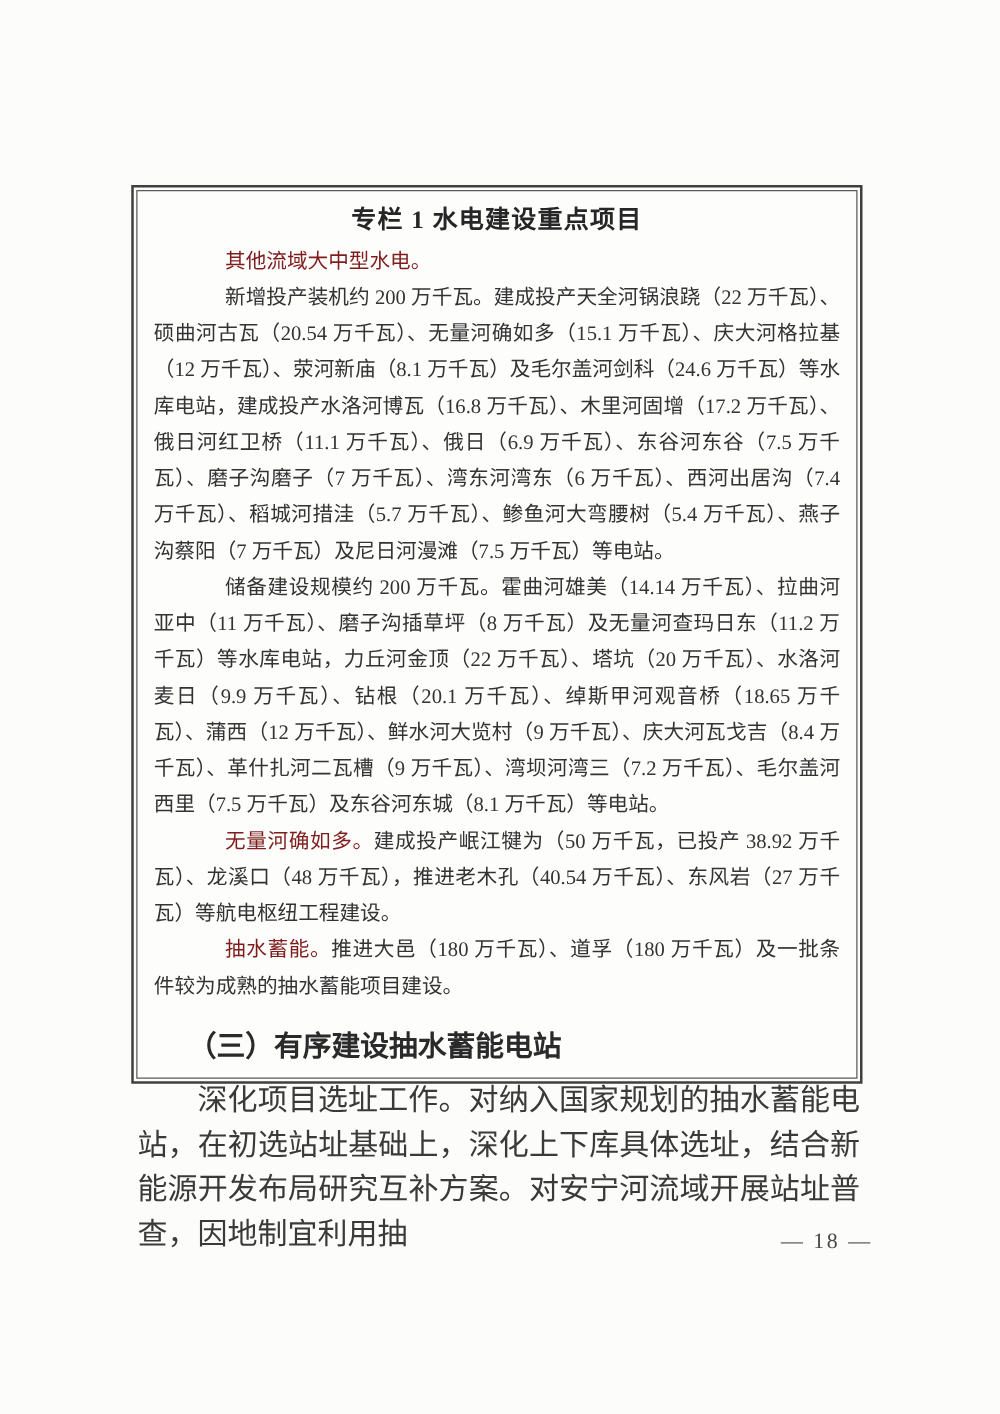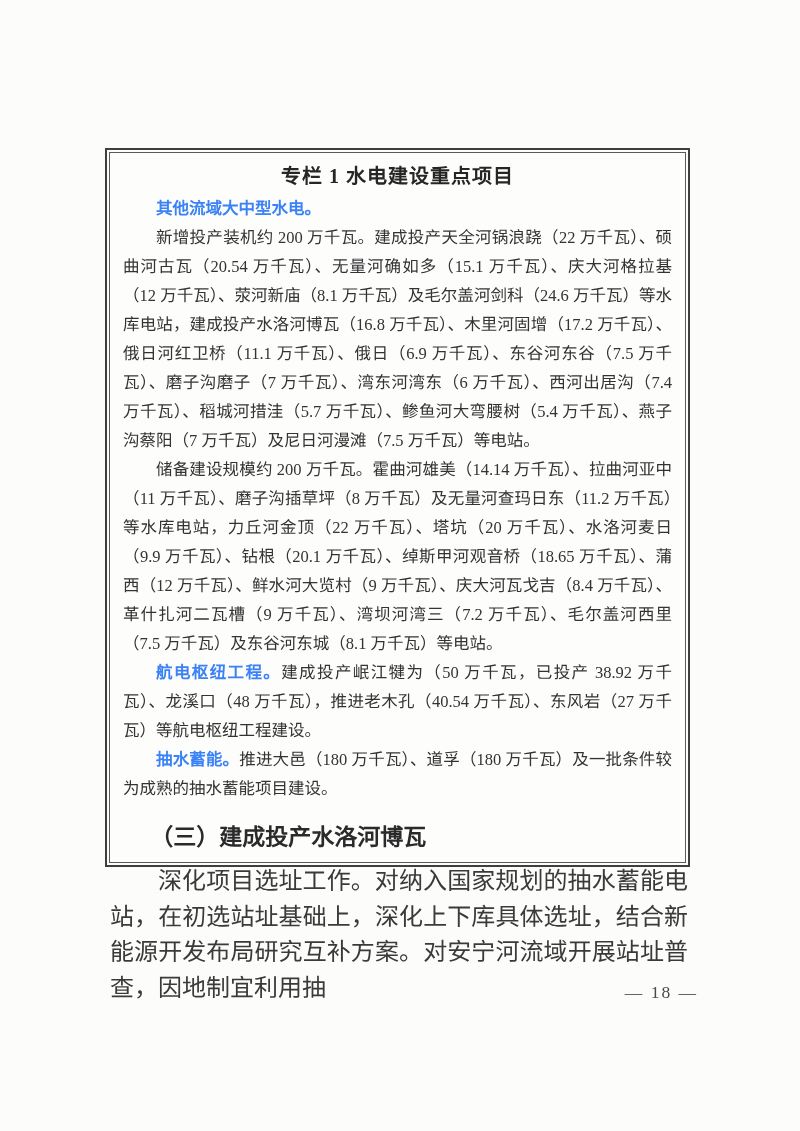--- a/index.html
+++ b/index.html
@@ -48,22 +48,23 @@
   .box-para {
     margin: 0;
     font-size: 16.5px;
     line-height: 29px;
     text-align: justify;
     text-justify: inter-character;
     text-indent: 2em;
     color: #333;
   }
   .box-para .lead {
-    font-weight: bold;
-    color: #3b82f6;
+    font-weight: normal;
+    color: #7f1d1d;
+    margin-left: 24px;
   }
 
   
   .content {
     position: absolute;
     left: 110px;
     top: 822px;
     width: 578px;
   }
   .section-heading {
@@ -101,24 +102,24 @@
 <div class="panel">
   <div class="panel-inner">
     <div class="panel-title">专栏 1  水电建设重点项目</div>
 
     <p class="box-para"><b class="lead">其他流域大中型水电。</b><span></span></p>
 
     <p class="box-para"><b class="lead"></b><span>新增投产装机约 200 万千瓦。建成投产天全河锅浪跷（22 万千瓦）、硕曲河古瓦（20.54 万千瓦）、无量河确如多（15.1 万千瓦）、庆大河格拉基（12 万千瓦）、荥河新庙（8.1 万千瓦）及毛尔盖河剑科（24.6 万千瓦）等水库电站，建成投产水洛河博瓦（16.8 万千瓦）、木里河固增（17.2 万千瓦）、俄日河红卫桥（11.1 万千瓦）、俄日（6.9 万千瓦）、东谷河东谷（7.5 万千瓦）、磨子沟磨子（7 万千瓦）、湾东河湾东（6 万千瓦）、西河出居沟（7.4 万千瓦）、稻城河措洼（5.7 万千瓦）、鲹鱼河大弯腰树（5.4 万千瓦）、燕子沟蔡阳（7 万千瓦）及尼日河漫滩（7.5 万千瓦）等电站。</span></p>
 
     <p class="box-para"><b class="lead"></b><span>储备建设规模约 200 万千瓦。霍曲河雄美（14.14 万千瓦）、拉曲河亚中（11 万千瓦）、磨子沟插草坪（8 万千瓦）及无量河查玛日东（11.2 万千瓦）等水库电站，力丘河金顶（22 万千瓦）、塔坑（20 万千瓦）、水洛河麦日（9.9 万千瓦）、钻根（20.1 万千瓦）、绰斯甲河观音桥（18.65 万千瓦）、蒲西（12 万千瓦）、鲜水河大览村（9 万千瓦）、庆大河瓦戈吉（8.4 万千瓦）、革什扎河二瓦槽（9 万千瓦）、湾坝河湾三（7.2 万千瓦）、毛尔盖河西里（7.5 万千瓦）及东谷河东城（8.1 万千瓦）等电站。</span></p>
 
-    <p class="box-para"><b class="lead">航电枢纽工程。</b><span>建成投产岷江犍为（50 万千瓦，已投产 38.92 万千瓦）、龙溪口（48 万千瓦），推进老木孔（40.54 万千瓦）、东风岩（27 万千瓦）等航电枢纽工程建设。</span></p>
+    <p class="box-para"><b class="lead">无量河确如多。</b><span>建成投产岷江犍为（50 万千瓦，已投产 38.92 万千瓦）、龙溪口（48 万千瓦），推进老木孔（40.54 万千瓦）、东风岩（27 万千瓦）等航电枢纽工程建设。</span></p>
 
     <p class="box-para"><b class="lead">抽水蓄能。</b><span>推进大邑（180 万千瓦）、道孚（180 万千瓦）及一批条件较为成熟的抽水蓄能项目建设。</span></p>
   </div>
 </div>
 
 <div class="content">
-  <h2 class="section-heading">（三）建成投产水洛河博瓦</h2>
+  <h2 class="section-heading">（三）有序建设抽水蓄能电站</h2>
   <p class="body-para">深化项目选址工作。对纳入国家规划的抽水蓄能电站，在初选站址基础上，深化上下库具体选址，结合新能源开发布局研究互补方案。对安宁河流域开展站址普查，因地制宜利用抽</p>
 </div>
 
 <div class="page-number">— 18 —</div>
 
 </body></html>

